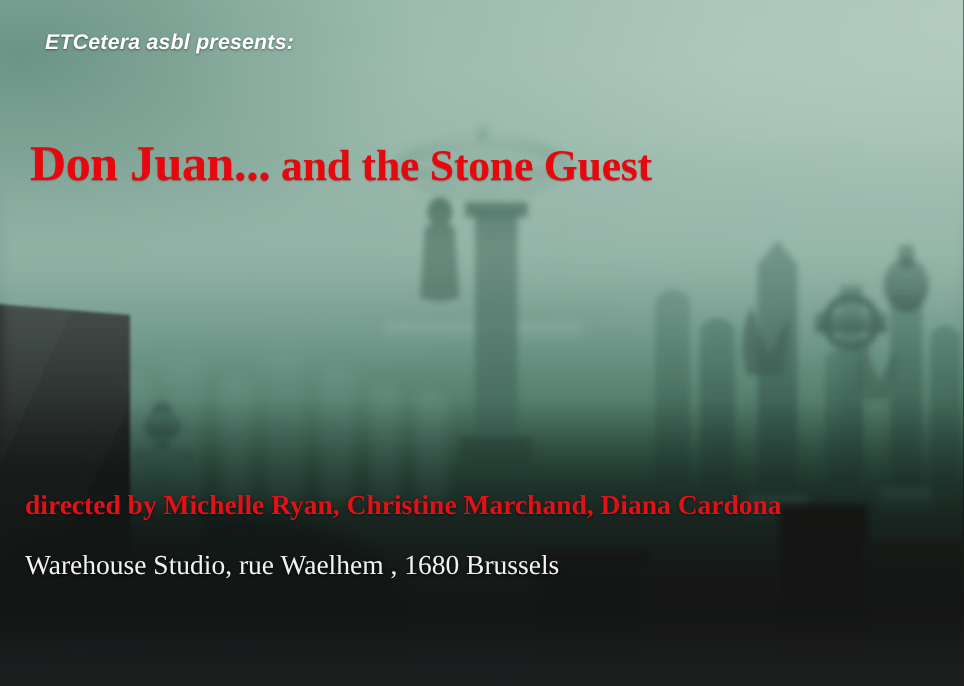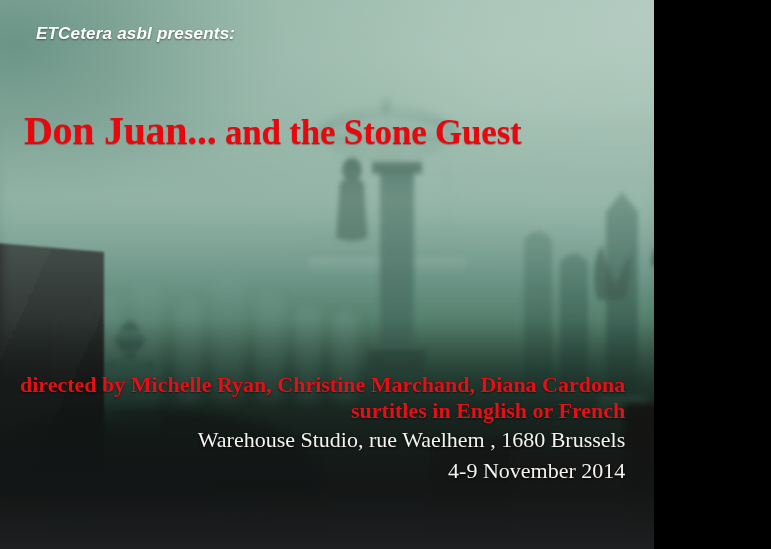--- a/index.html
+++ b/index.html
@@ -1,22 +1,21 @@
 <!DOCTYPE html>
 <html><head>
 <meta charset="utf-8">
 <style>
   html,body{margin:0;padding:0;background:#000;}
   .poster{
     position:relative;
-    width:654px;height:549px;
+    width:771px;height:549px;
     overflow:hidden;
     font-family:"Liberation Serif",serif;
     background:#0f1412;
-    text-align:right;
   }
 
   
   .bg-base{
     position:absolute;inset:0;
     background:linear-gradient(180deg,
       #a5c2b4 0%,
       #a8c4b6 10%,
       #a2bfb1 20%,
       #93b3a6 30%,
@@ -79,21 +78,21 @@
     position:absolute;left:24px;top:148px;
     white-space:nowrap;
     color:#d8161b;
     font-weight:bold;font-size:27px;
     text-shadow:0 1px 1px rgba(70,0,0,.4);
   }
 
   .block-lower{
     position:absolute;left:20px;top:372px;
   }
-  .line{white-space:nowrap;}
+  .line{white-space:nowrap;margin-top:19px;}
   .l-red{
     color:#e01217;font-weight:bold;font-size:22px;
     line-height:26px;
     text-shadow:0 1px 2px rgba(0,0,0,.55);
   }
   .l-white{
     color:#f4f3ef;font-weight:normal;font-size:22px;
     line-height:31px;
     text-shadow:0 1px 3px rgba(0,0,0,.8);
   }
@@ -244,19 +243,17 @@
 
     <div class="presents">ETCetera asbl presents:</div>
 
     <div class="title">
       <span class="t-main">Don Juan...</span><span class="t-sub"> and the Stone Guest</span>
     </div>
 
 
     <div class="block-lower">
       <div class="line l-red">directed by Michelle Ryan, Christine Marchand, Diana Cardona</div>
-      <div class="line l-red">surtitles  in English or French</div>
       <div class="line l-white">Warehouse Studio, rue Waelhem , 1680 Brussels</div>
-      <div class="line l-white">4-9 November 2014</div>
     </div>
 
   </div>
 </div>
 
 </body></html>

